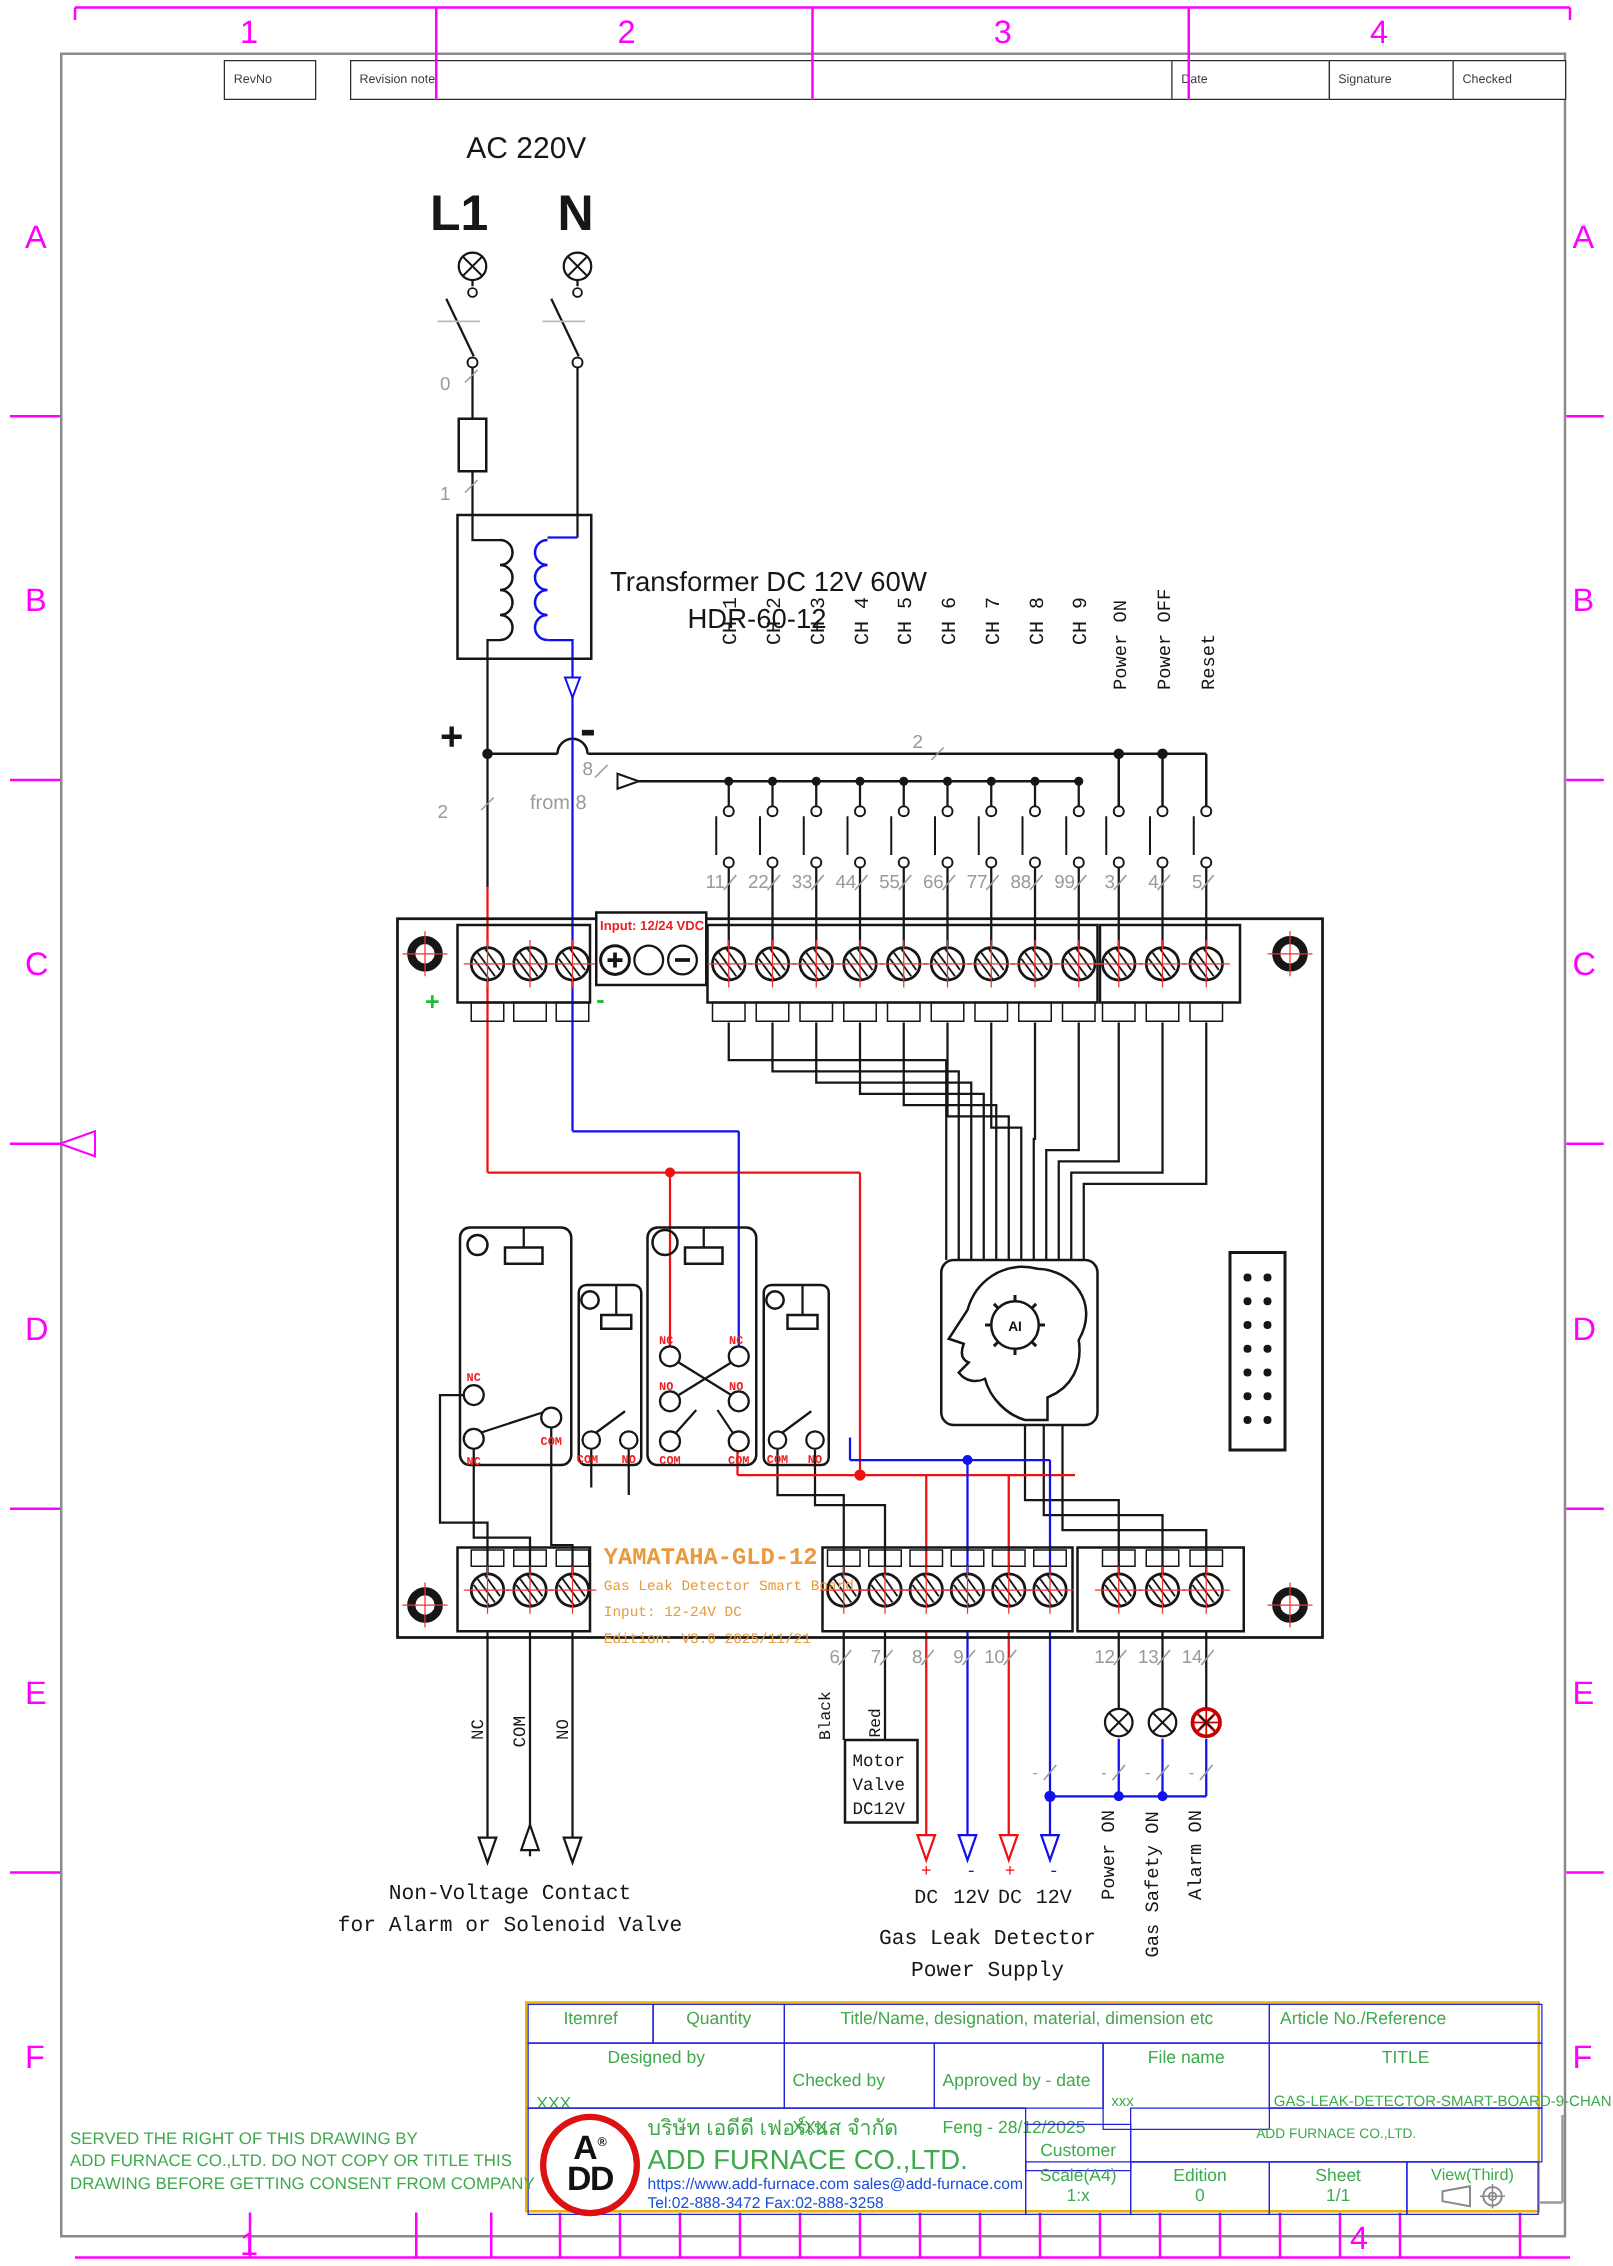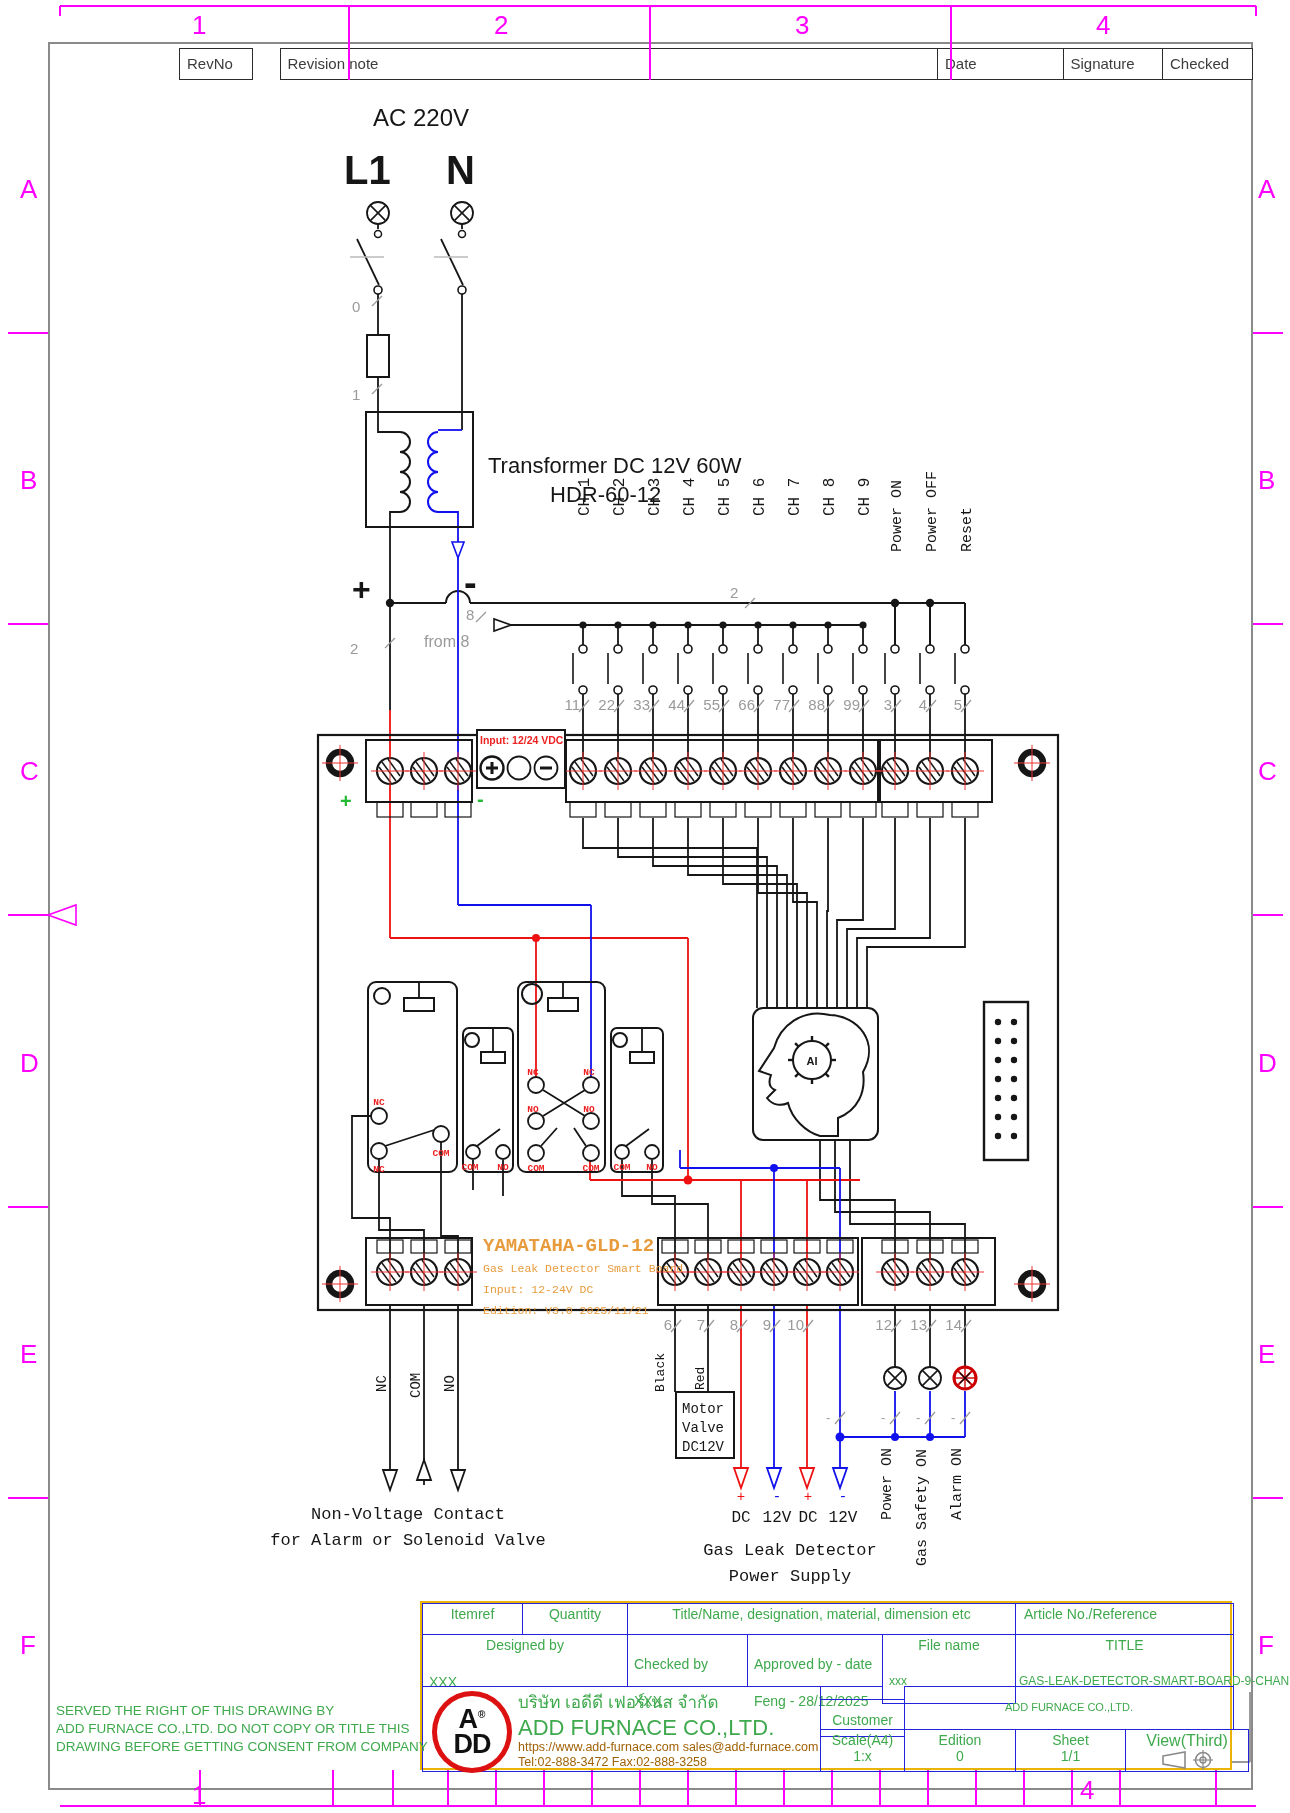--- a/index.html
+++ b/index.html
@@ -2,37 +2,37 @@
 <html><head>
 <meta charset="utf-8">
 <style>
   html,body{margin:0;padding:0;background:#fff;}
   .page{position:relative;width:1290px;height:1813px;background:#fff;overflow:hidden;
         font-family:"Liberation Sans",sans-serif;}
   .abs{position:absolute;box-sizing:border-box;}
   
   .frame{border:2.5px solid #8a8a8a;}
   
-  .hcell{border:1.6px solid #2b2b2b;color:#3c3c3c;font-size:15px;line-height:29px;
+  .hcell{border:1.6px solid #2b2b2b;color:#3c3c3c;font-size:10px;line-height:29px;
          padding-left:7px;background:#fff;white-space:nowrap;}
   
   .tb{border:2px solid #eab308;}
   .cell{position:absolute;border:1.4px solid #2323dd;box-sizing:border-box;color:#3fa94d;
         font-size:14px;text-align:center;overflow:visible;white-space:nowrap;}
   .cell .hd{margin-top:2px;}
   .cell .vl{text-align:left;padding-left:6px;margin-top:21px;}
   .zlabel{position:absolute;color:#ff00ff;font-size:26px;}
   .disc{position:absolute;color:#3fa94d;font-size:13.5px;line-height:18px;white-space:nowrap;}
   .logo{position:absolute;width:70px;height:72px;border:5px solid #dd1111;border-radius:50%;
         background:#fff;text-align:center;color:#111;font-weight:bold;}
   .logo .la{font-size:27px;line-height:26px;margin-top:6px;}
   .logo .ldd{font-size:27px;line-height:24px;letter-spacing:-1px;}
   .co-th{position:absolute;color:#3fa94d;font-size:17px;white-space:nowrap;}
   .co-en{position:absolute;color:#3fa94d;font-size:22px;white-space:nowrap;}
-  .co-sm{position:absolute;color:#a16207;font-size:12.5px;white-space:nowrap;}
+  .co-sm{position:absolute;color:#1d4ed8;font-size:12.5px;white-space:nowrap;}
 </style>
 </head>
 <body>
 
 <div class="page">
 
   <div class="abs frame" style="left:48px;top:42px;width:1205px;height:1748px;"></div>
 
   <div class="abs hcell" style="left:179px;top:48px;width:74px;height:32px;"><span>RevNo</span></div>
   <div class="abs hcell" style="left:251.5px;top:48px;width:687px;height:32px;margin-left:28px;"><span>Revision note</span></div>
@@ -598,21 +598,21 @@
       <div>1:x</div>
     </div>
     <div class="cell" style="left:482px;top:126px;width:112px;height:43px;">
       <div class="hd">Edition</div>
       <div>0</div>
     </div>
     <div class="cell" style="left:593px;top:126px;width:111px;height:43px;">
       <div class="hd">Sheet</div>
       <div>1/1</div>
     </div>
-    <div class="cell" style="left:703px;top:126px;width:124px;height:43px;font-size:16px;">
+    <div class="cell" style="left:703px;top:126px;width:106px;height:43px;font-size:13px;">
       <div class="hd" style="color:#3fa94d;">View(Third)</div>
       <svg width="56" height="20" viewBox="0 0 56 20">
         <path d="M4 6 L26 2 V18 L4 14 Z" fill="none" stroke="#8a8a8a" stroke-width="1.6"></path>
         <circle cx="44" cy="10" r="7.5" fill="none" stroke="#8a8a8a" stroke-width="1.6"></circle>
         <circle cx="44" cy="10" r="3" fill="none" stroke="#8a8a8a" stroke-width="1.4"></circle>
         <line x1="34" y1="10" x2="54" y2="10" stroke="#8a8a8a" stroke-width="1.2"></line>
         <line x1="44" y1="0" x2="44" y2="20" stroke="#8a8a8a" stroke-width="1.2"></line>
       </svg>
     </div>
 

